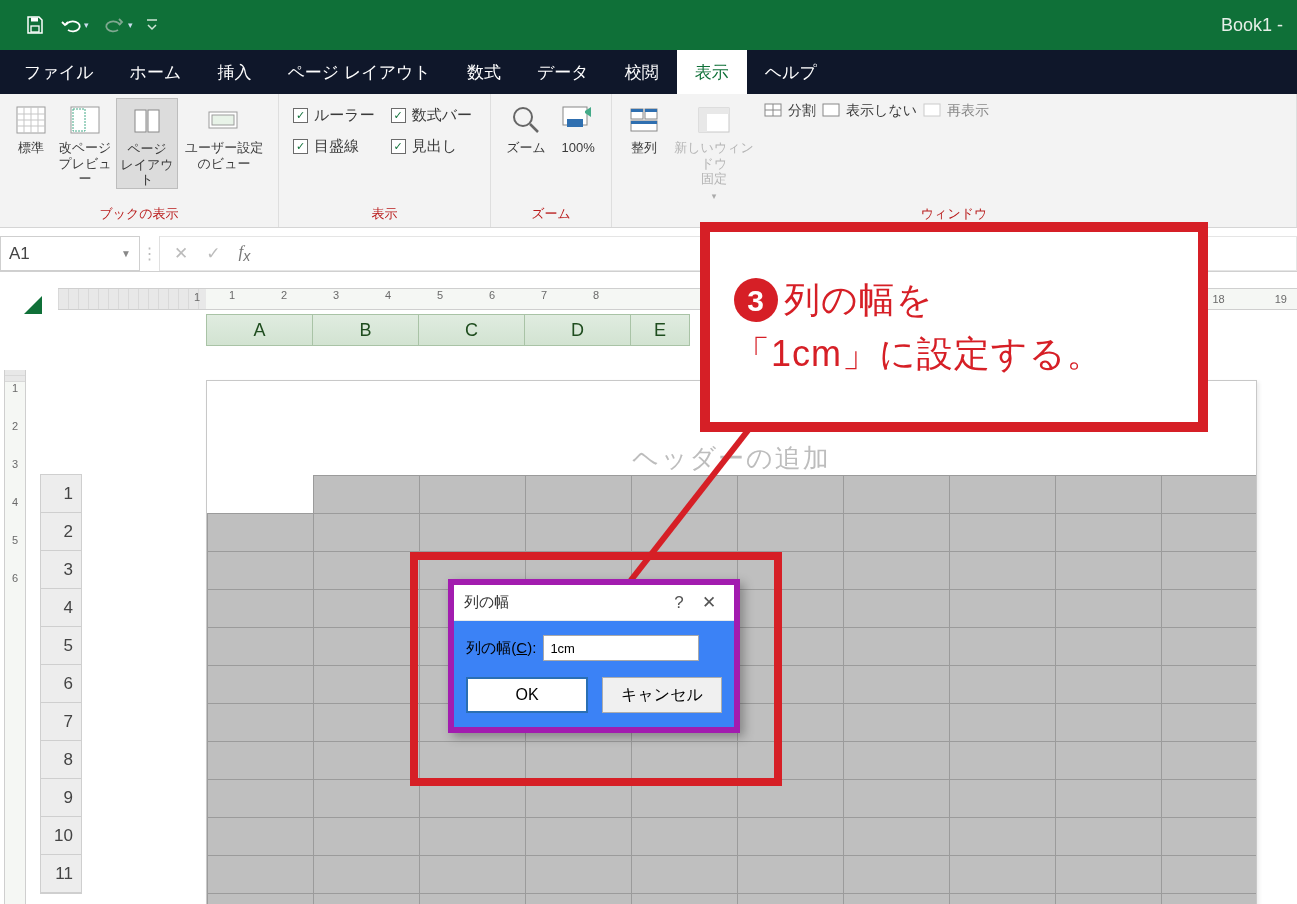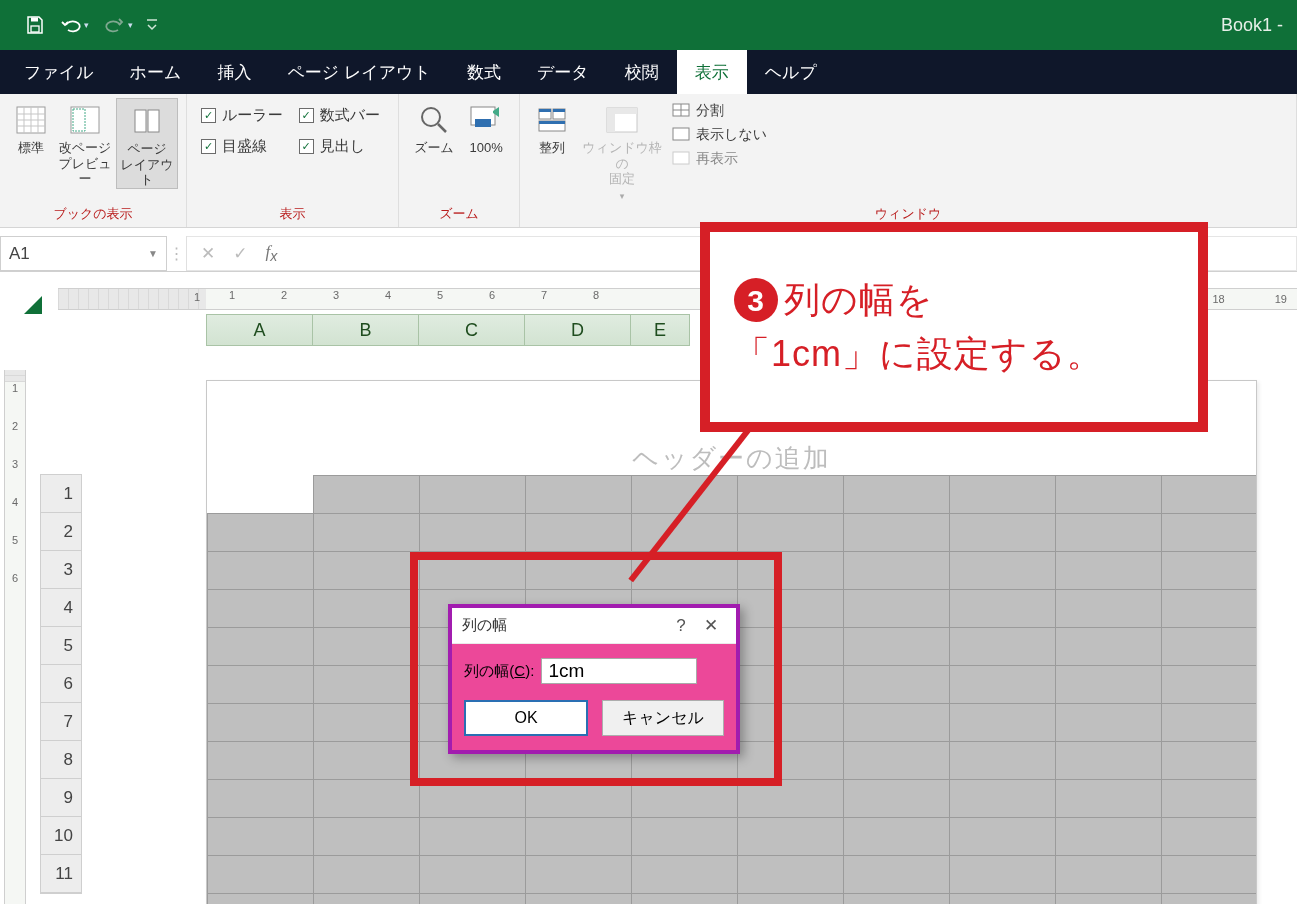--- a/index.html
+++ b/index.html
@@ -26,27 +26,27 @@
   .group { display: flex; flex-direction: column; border-right: 1px solid #dedede; padding: 4px 8px 0 8px; }
   .group-body { display: flex; flex: 1; align-items: flex-start; }
   .group-label { text-align: center; font-size: 13px; color: #b91c1c; padding: 2px 0 4px; }
   .big-btn { width: 62px; display: flex; flex-direction: column; align-items: center; justify-content: flex-start; padding-top: 6px; font-size: 13px; color: #3a3a3a; text-align: center; line-height: 1.2; gap: 4px; }
   .big-btn.wide { width: 92px; }
   .big-btn .big-icon { width: 34px; height: 32px; display: flex; align-items: center; justify-content: center; }
   .big-btn.active { background: #dcdcdc; border: 1px solid #bdbdbd; }
   .chk-col { display: flex; flex-direction: column; gap: 12px; padding: 8px 10px 0 6px; font-size: 15px; color: #3a3a3a; }
   .chk-row { display: flex; align-items: center; gap: 6px; }
   .chk { width: 15px; height: 15px; border: 1px solid #6b6b6b; display: inline-flex; align-items: center; justify-content: center; font-size: 11px; color: #0f7038; background: #fff; }
-  .mini-col { display: flex; flex-direction: column; gap: 6px; padding: 4px 6px 0 4px; font-size: 14px; color: #888; }
+  .mini-col { display: flex; flex-direction: row; gap: 6px; padding: 4px 6px 0 4px; font-size: 14px; color: #888; }
   .mini-row { display: flex; align-items: center; gap: 6px; white-space: nowrap; }
   .mini-icon { width: 18px; height: 16px; display: inline-block; }
 
   
   .formula-bar { height: 36px; display: flex; align-items: stretch; border-bottom: 1px solid #d0d0d0; background: #fff; margin-top: 8px; }
-  .name-box { width: 167px; border: 1px solid #cfcfcf; display: flex; align-items: center; padding: 8px 8px; font-size: 17px; color: #444; justify-content: space-between; }
+  .name-box { width: 140px; border: 1px solid #cfcfcf; display: flex; align-items: center; padding: 8px 8px; font-size: 17px; color: #444; justify-content: space-between; }
   .name-box-caret { font-size: 10px; color: #888; }
   .fb-sep { width: 20px; border-right: 1px solid #e0e0e0; display:flex; align-items:center; justify-content:center; color:#bbb;}
   .fb-btns { display: flex; align-items: center; gap: 18px; padding: 0 14px; color: #bcbcbc; font-size: 17px; border: 1px solid #e5e5e5; border-left:none; border-right:none;}
   .fb-btns .fx { font-style: italic; font-family: "Times New Roman", serif; color: #777; }
   .fb-input { flex: 1; border: 1px solid #e5e5e5; border-left:none; }
 
   
   .ws-area { position: relative; height: 636px; }
   .hruler { position: absolute; left: 58px; right: 0; top: 16px; height: 22px; display:flex; }
   .hruler .margin-l { width: 148px; background: repeating-linear-gradient(90deg,#d9d9d9,#d9d9d9 1px,#e8e8e8 1px,#e8e8e8 10px); border-top:1px solid #cfcfcf; border-bottom:1px solid #cfcfcf; position:relative;}
@@ -67,27 +67,27 @@
   .row-h { height:38px; border-bottom:1px solid #cfcfcf; display:flex; align-items:center; justify-content:flex-end; padding-right:8px; font-size:17px; color:#444; }
 
   .page-paper { position:absolute; left:206px; top:108px; right:40px; height:560px; background:#fff; border:1px solid #c8c8c8; box-shadow: 2px 2px 4px rgba(0,0,0,0.08);}
   .header-text { position:absolute; left:0; right:0; top:60px; text-align:center; font-size:26px; color:#bdbdbd; letter-spacing:2px;}
   .cell-grid { position:absolute; left:0; top:94px; right:0; bottom:0; background:#bfbfbf; }
   .cell-grid::before { content:""; position:absolute; inset:0; background-image: linear-gradient(#9b9b9b 1px, transparent 1px), linear-gradient(90deg,#9b9b9b 1px, transparent 1px); background-size: 106px 38px; }
   .active-cell { position:absolute; left:0; top:0; width:106px; height:38px; background:#fff; }
 
   
   .dialog-callout-border { position:absolute; left:410px; top:280px; width:372px; height:234px; border:8px solid #d61f26; }
-  .dialog { position:absolute; left:448px; top:332px; width:292px; background:#ec4899; border:4px solid #a21caf; box-shadow:4px 4px 10px rgba(0,0,0,0.3); font-size:15px; }
+  .dialog { position:absolute; left:448px; top:307px; width:292px; background:#3b82f6; border:6px solid #a21caf; box-shadow:4px 4px 10px rgba(0,0,0,0.3); font-size:15px; }
   .dialog-title { height:36px; display:flex; align-items:center; padding:0 10px; background:#fff; border-bottom:1px solid #eaeaea;}
   .dialog-title .t { flex:1; color:#333; }
   .dialog-title .help, .dialog-title .close { width:30px; text-align:center; color:#555; font-size:17px; }
   .dialog-body { padding:14px 12px 6px; display:flex; align-items:center; gap:7px;}
   .dialog-body label u { text-decoration: underline; }
-  .dialog-body input { width:156px; height:26px; border:1px solid #a9a9a9; padding:0 6px; font-size:19px; }
+  .dialog-body input { width:156px; height:26px; border:1px solid #a9a9a9; padding:0 6px; font-size:13px; }
   .dialog-btns { display:flex; gap:14px; padding:10px 12px 14px; }
   .dialog-btns button { flex:1; height:36px; font-size:16px; border:1px solid #adadad; background:#f0f0f0; }
   .dialog-btns button.primary { border:2px solid #2a6fb3; background:#fff;}
 
   
   .anno-box { position:absolute; left:700px; top:-50px; width:508px; height:210px; border:10px solid #d61f26; background:#fff; padding:18px 24px; font-size:36px; color:#d61f26; line-height:1.5; letter-spacing:1px; display:flex; flex-direction:column; justify-content:center;}
   .anno-box .row1 { display:flex; align-items:center; gap:6px;}
   .anno-num { width:44px; height:44px; border-radius:50%; background:#d61f26; color:#fff; display:inline-flex; align-items:center; justify-content:center; font-size:30px; font-weight:bold; }
   .anno-line { position:absolute; width:210px; height:6px; background:#d61f26; transform-origin: right center; }
 
@@ -179,20 +179,30 @@
       <div class="big-btn active">
         <span class="big-icon">
             <svg width="30" height="28">
               <rect x="3" y="3" width="11" height="22" fill="#fff" stroke="#888"></rect>
               <rect x="16" y="3" width="11" height="22" fill="#fff" stroke="#888"></rect>
             </svg>
           </span>
         <span style="white-space:pre-line">ページ
 レイアウト</span>
       </div>
+      <div class="big-btn wide">
+        <span class="big-icon">
+            <svg width="34" height="28">
+              <rect x="2" y="6" width="28" height="16" fill="#fff" stroke="#9b9b9b"></rect>
+              <rect x="5" y="9" width="22" height="10" fill="#e8f3e8" stroke="#9b9b9b"></rect>
+            </svg>
+          </span>
+        <span style="white-space:pre-line">ユーザー設定
+のビュー</span>
+      </div>
     </div>
     <div class="group-label">ブックの表示</div>
   </div>
 
   <div class="group">
     <div class="group-body">
       <div class="chk-col">
         <div class="chk-row">
             <span class="chk">✓</span>
             <span>ルーラー</span>
@@ -257,21 +267,21 @@
         <span>整列</span>
       </div>
       <div class="big-btn wide" style="color:#b5b5b5">
         <span class="big-icon">
             <svg width="34" height="28">
               <rect x="2" y="2" width="30" height="24" fill="#fff" stroke="#c8c8c8"></rect>
               <rect x="2" y="2" width="8" height="24" fill="#e8e8e8"></rect>
               <rect x="2" y="2" width="30" height="6" fill="#e8e8e8"></rect>
             </svg>
           </span>
-        <span style="white-space:pre-line">ウィンドウ枠の
+        <span style="white-space:pre-line">新しいウィンドウ
 固定</span>
         <span style="font-size:9px;color:#aaa">▾</span>
       </div>
       <div class="mini-col">
         <div class="mini-row" style="color:#3a3a3a">
             <span class="mini-icon"><svg width="18" height="14">
                 <rect x="1" y="1" width="16" height="12" fill="#fff" stroke="#888"></rect>
                 <line x1="9" y1="1" x2="9" y2="13" stroke="#888"></line>
                 <line x1="1" y1="7" x2="17" y2="7" stroke="#888"></line>
               </svg></span>

